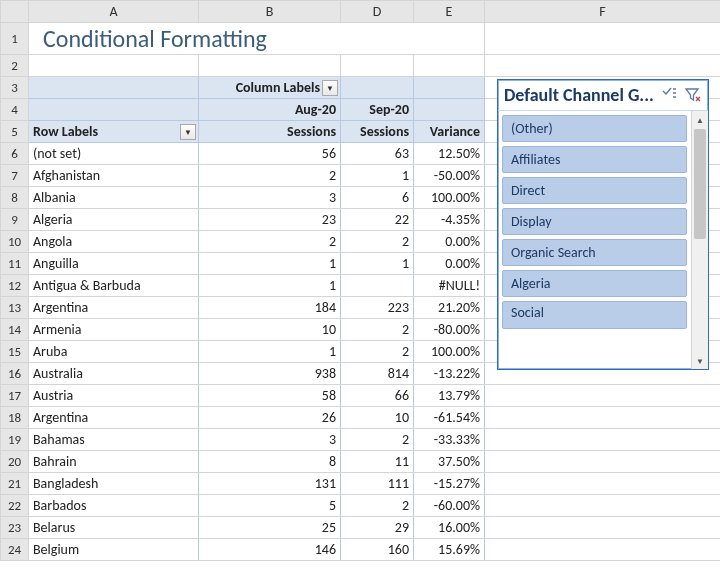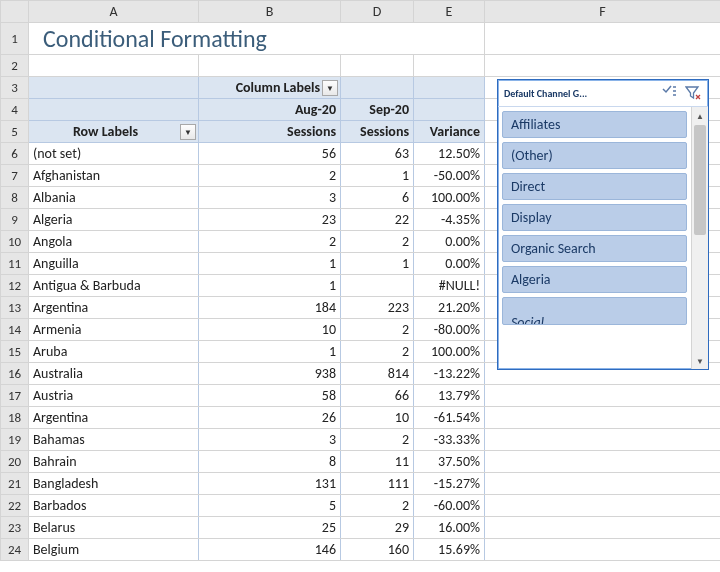--- a/index.html
+++ b/index.html
@@ -61,21 +61,20 @@
     border: 1px solid #b7c9e2 !important;
   }
   .pivot-hdr.bold { font-weight: bold; }
   .pivot-body {
     border-left: 1px solid #b7c9e2 !important;
     border-right: 1px solid #b7c9e2 !important;
   }
   .dd {
     position: relative;
     padding-right: 20px !important;
-    text-align: center;
   }
   .dd-btn {
     position: absolute;
     right: 2px; top: 50%;
     transform: translateY(-50%);
     width: 16px; height: 16px;
     border: 1px solid #a8a8a8;
     background: linear-gradient(#fdfdfd,#e8e8e8);
     display: flex; align-items: center; justify-content: center;
     font-size: 8px; color: #333;
@@ -93,21 +92,21 @@
   .slicer-header {
     display: flex; align-items: center;
     padding: 4px 6px;
     gap: 6px;
     border-bottom: 1px solid #c9d8ee;
   }
   .slicer-title {
     flex: 1;
     font-weight: bold;
     color: #1b3a66;
-    font-size: 10px;
+    font-size: 18px;
     overflow: hidden; text-overflow: ellipsis; white-space: nowrap;
   }
   .slicer-ico {
     width: 18px; height: 18px;
     display: flex; align-items: center; justify-content: center;
     color: #5b7aa8;
   }
   .slicer-body {
     flex: 1;
     display: flex;
@@ -122,21 +121,21 @@
   .slicer-item {
     background: #bacde8;
     border: 1px solid #9bb6da;
     border-radius: 2px;
     padding: 4px 8px;
     color: #1b3a66;
     font-size: 14px;
     height: 27px;
     display: flex; align-items: center;
   }
-  .slicer-item.partial { height: 28px; overflow: hidden; align-items:flex-start; padding-top:16px;font-style:italic;}
+  .slicer-item.partial { height: 28px; overflow: hidden; align-items:flex-start; padding-top:2px;}
   .slicer-scroll {
     width: 17px;
     background: #f0f0f0;
     border-left: 1px solid #d4d4d4;
     position: relative;
   }
   .slicer-scroll .arrow {
     position: absolute; left: 0; width: 100%;
     height: 17px;
     display: flex; align-items: center; justify-content: center;
@@ -385,22 +384,22 @@
     </span>
     <span class="slicer-ico">
       <svg width="16" height="16" viewBox="0 0 16 16">
           <path d="M1 2h12l-4.5 6v5l-3-2V8z" fill="none" stroke="#5b7aa8" stroke-width="1.3"></path>
           <path d="M11 10l4 4M15 10l-4 4" stroke="#c04040" stroke-width="1.3"></path>
         </svg>
     </span>
   </div>
   <div class="slicer-body">
     <div class="slicer-items">
+      <div class="slicer-item">(Other)</div>
       <div class="slicer-item">Affiliates</div>
-      <div class="slicer-item">(Other)</div>
       <div class="slicer-item">Direct</div>
       <div class="slicer-item">Display</div>
       <div class="slicer-item">Organic Search</div>
       <div class="slicer-item">Algeria</div>
       <div class="slicer-item partial">Social</div>
     </div>
     <div class="slicer-scroll">
       <div class="arrow up">▲</div>
       <div class="thumb"></div>
       <div class="arrow down">▼</div>

